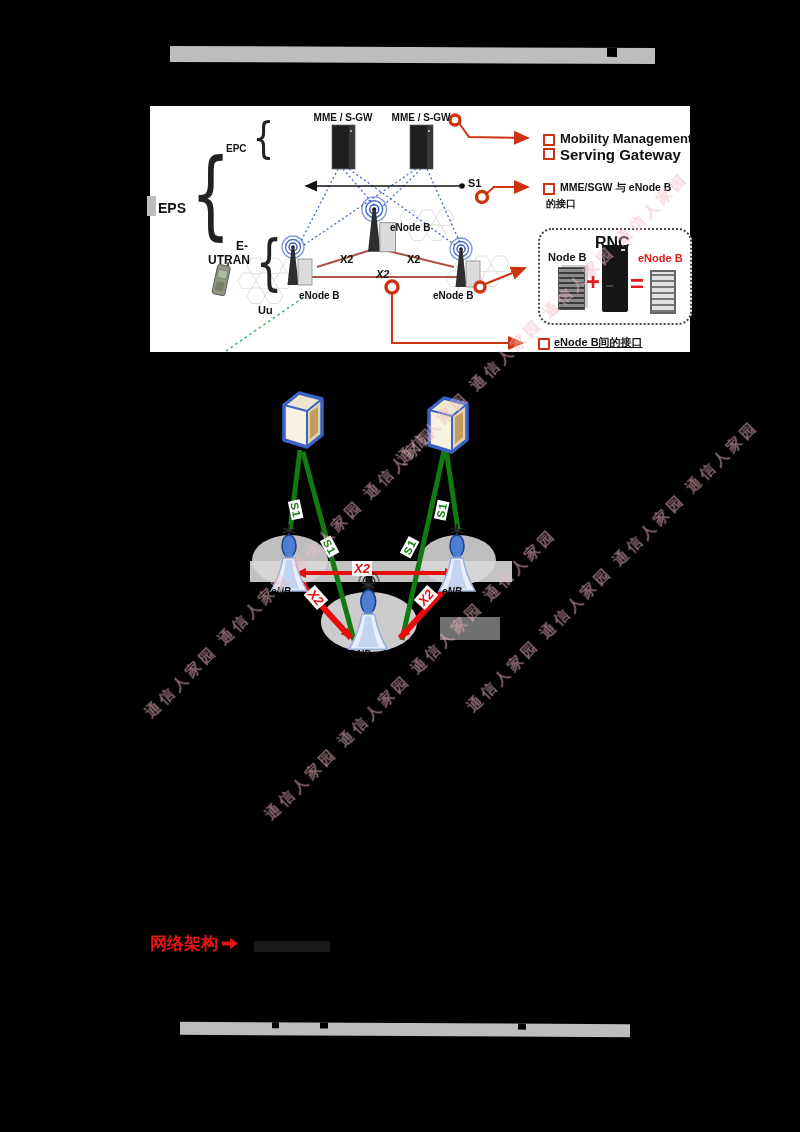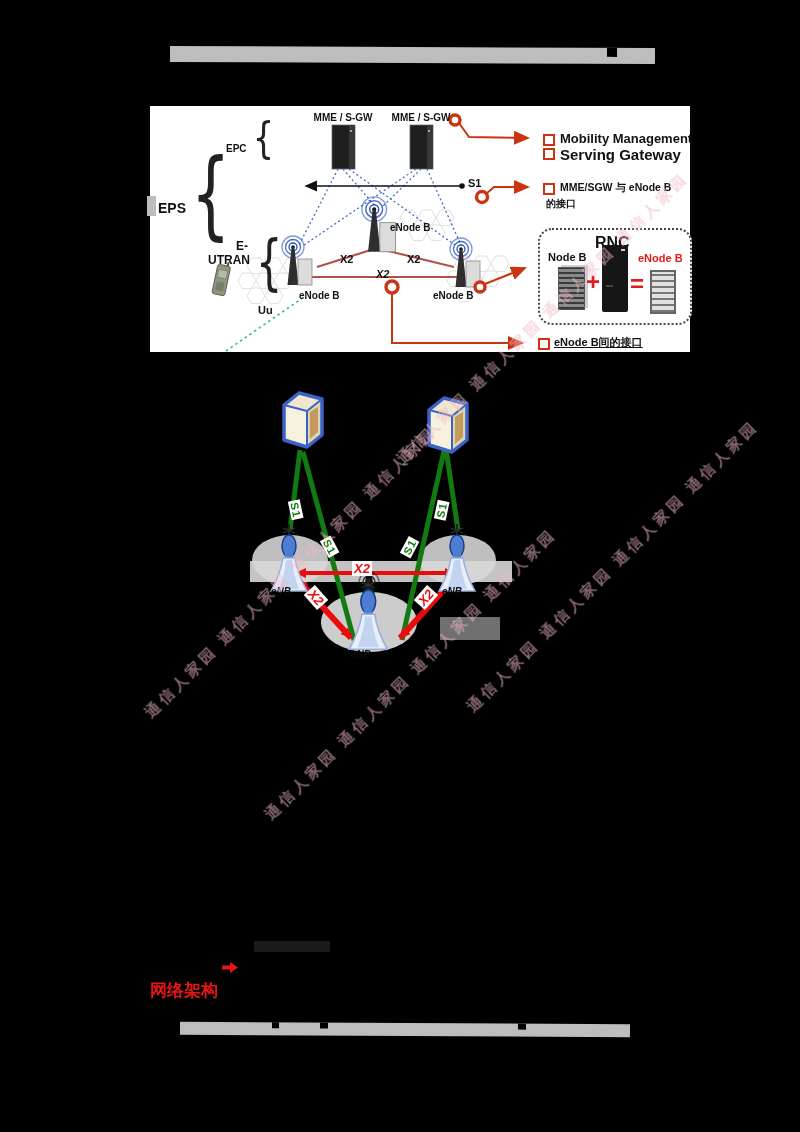--- a/index.html
+++ b/index.html
@@ -257,21 +257,21 @@
   <div class="enblab" style="left:271px;top:586px;">eNB</div>
   <div class="enblab" style="left:442px;top:586px;">eNB</div>
   <div class="enblab" style="left:351px;top:649px;">eNB</div>
 
   <div class="wm" style="left:400px;top:452px;">通信人家园 通信人家园 通信人家园 通信人家园</div>
   <div class="wm" style="left:148px;top:706px;">通信人家园 通信人家园 通信人家园 通信人家园</div>
   <div class="wm" style="left:268px;top:808px;">通信人家园 通信人家园 通信人家园 通信人家园</div>
   <div class="wm" style="left:470px;top:700px;">通信人家园 通信人家园 通信人家园 通信人家园</div>
 
   <div class="abs" style="left:150px;top:934px;display:flex;align-items:center;gap:4px;">
-    <span class="lbl" style="position:static;color:#e51515;font-size:17px;filter:blur(.5px);margin-top:47px;">网络架构</span>
+    <span class="lbl" style="position:static;color:#e51515;font-size:17px;filter:blur(.5px);">网络架构</span>
     <svg width="17" height="15" viewBox="0 0 17 15">
       <rect x="0" y="5.5" width="8" height="4" fill="#e51515"></rect>
       <polygon points="8,2 16,7.5 8,13" fill="#e51515"></polygon>
     </svg>
   </div>
   <div class="abs" style="left:254px;top:941px;width:76px;height:11px;background:#1a1a1a;"></div>
 
   <div class="redbar" style="left:180px;top:1023px;width:450px;height:13px;transform:rotate(.3deg);">
     <div class="notch" style="left:92px;width:7px;height:6px;"></div>
     <div class="notch" style="left:140px;width:8px;height:6px;"></div>

